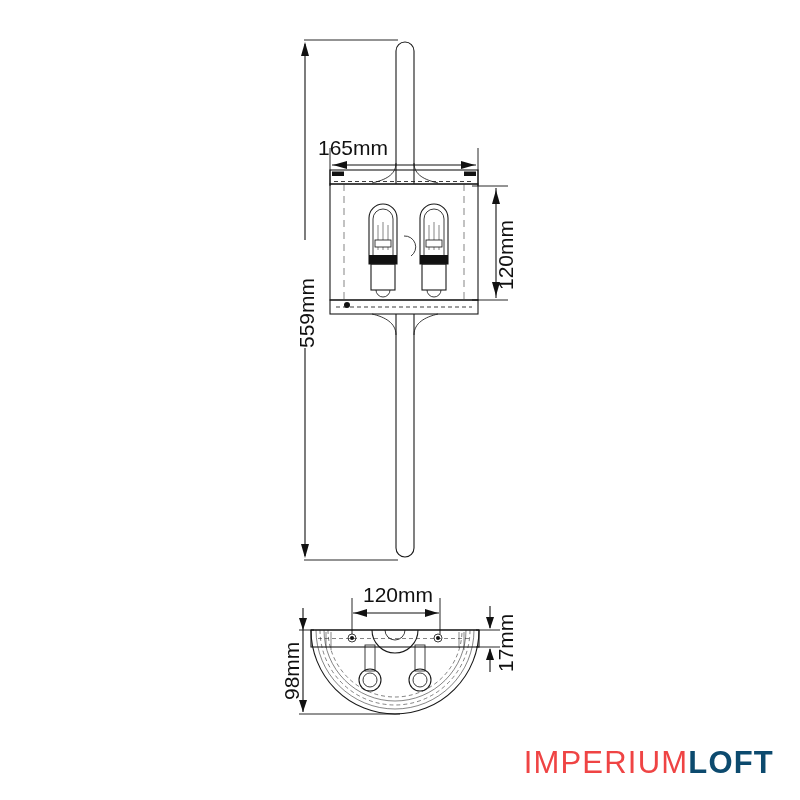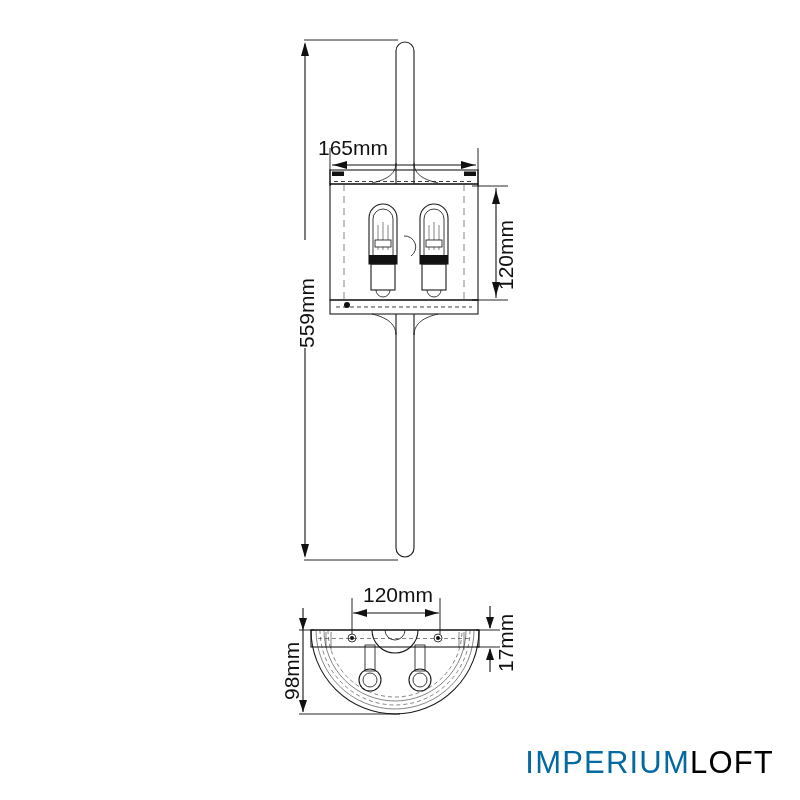--- a/index.html
+++ b/index.html
@@ -44,22 +44,22 @@
   .wm-wrap {
     position: absolute;
     right: 26px;
     bottom: 22px;
     font-family: "Liberation Sans", sans-serif;
     font-size: 31px;
     letter-spacing: 1.2px;
     line-height: 1;
     white-space: nowrap;
   }
-  .wm-a { color: #0369a1; }
-  .wm-b { color: #000000; }
+  .wm-a { color: #ef4444; }
+  .wm-b { color: #0c4a6e; font-weight: bold; }
 </style>
 </head>
 <body>
 
 <div id="drawing-root">
 
   <svg class="tech-drawing" viewBox="0 0 800 800">
 
     <g>
 

